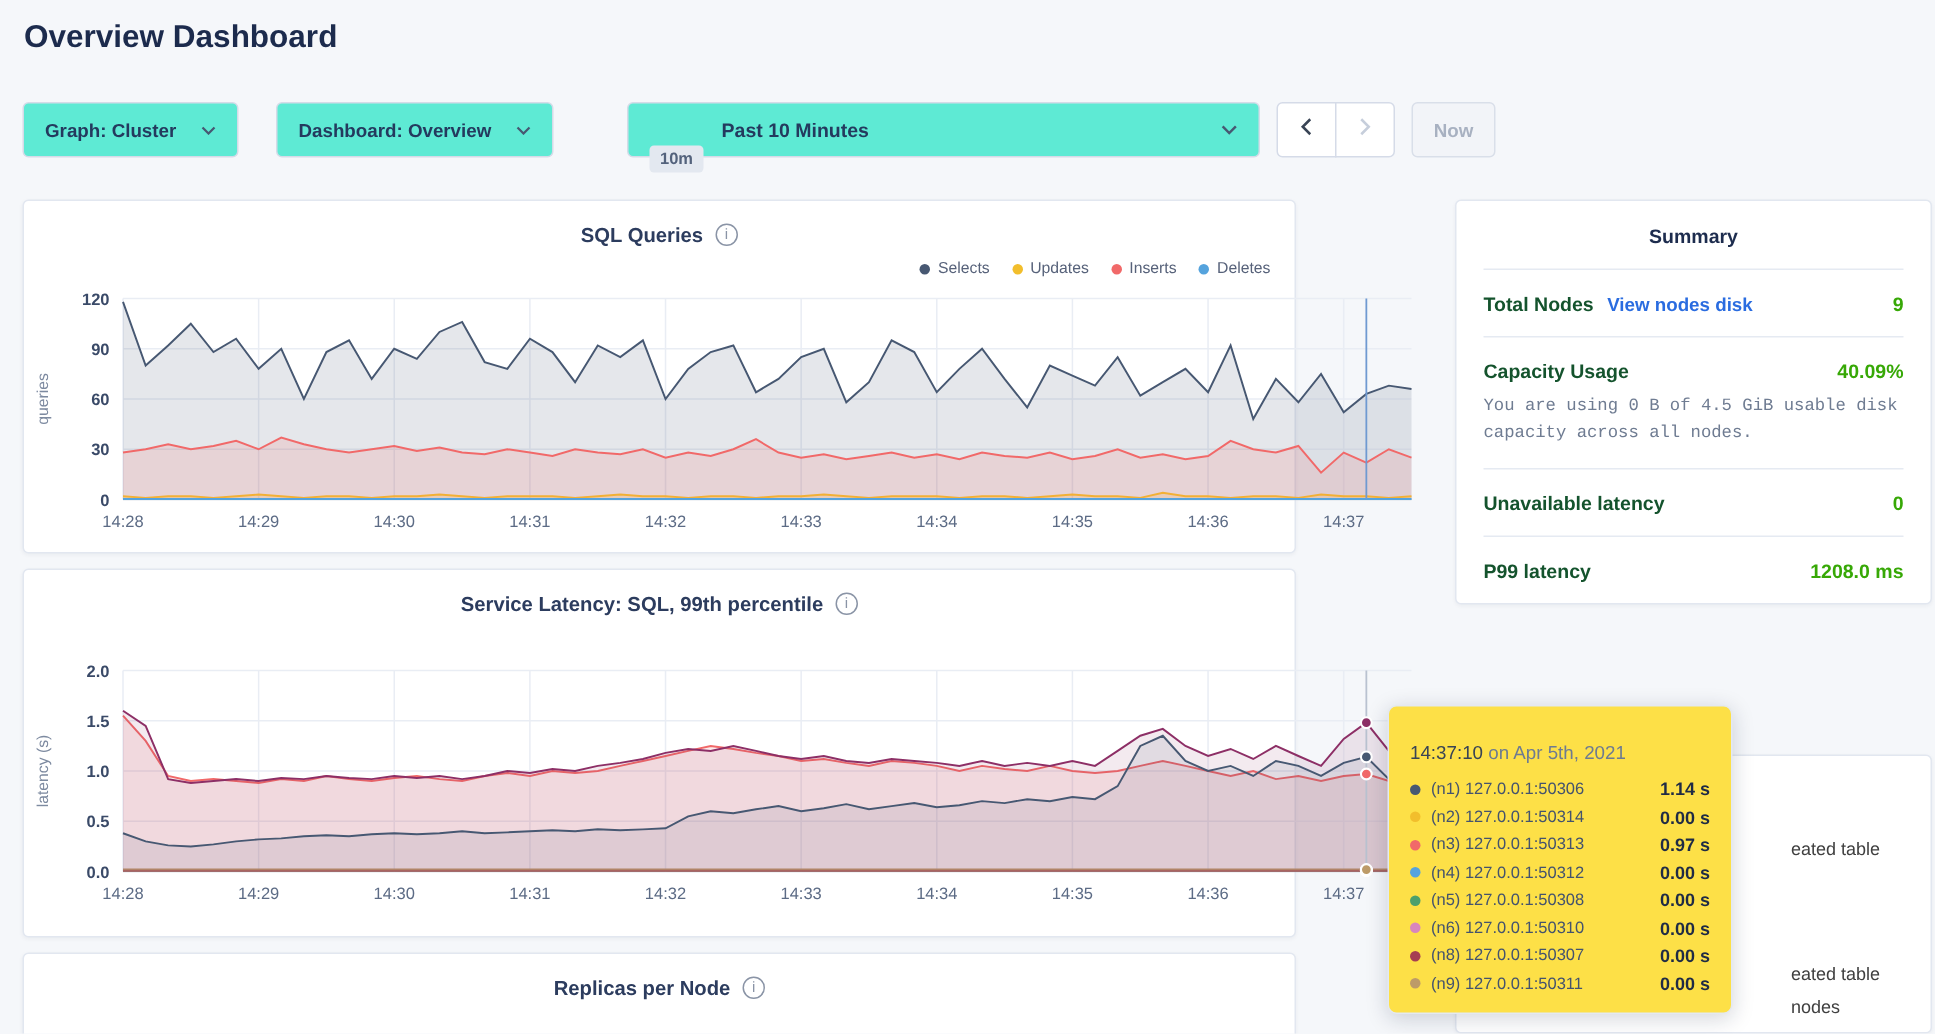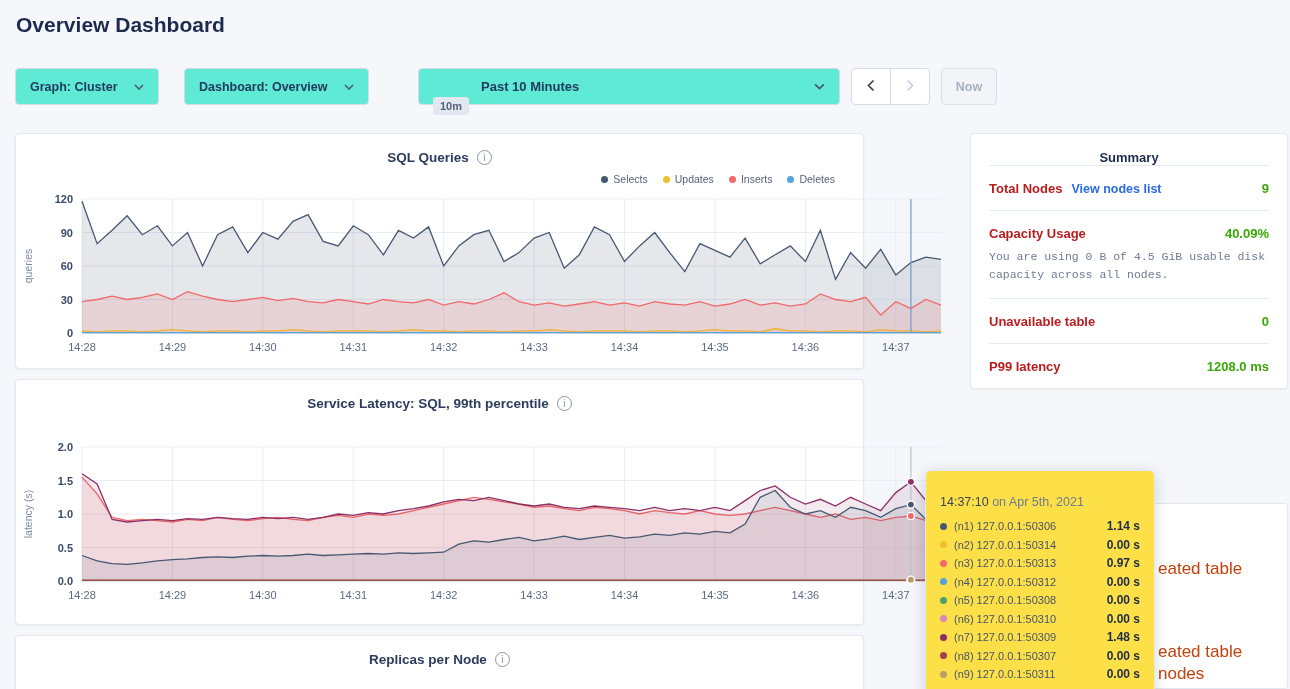--- a/index.html
+++ b/index.html
@@ -48,40 +48,40 @@
   .card-lat { height:246px; margin-top:10px; }
   .card-replicas { height:120px; margin-top:10px; }
   .chart-title-row { text-align:center; padding-top:14px; height:31px; }
   .chart-title { font-size:13.5px; font-weight:700; color:#2c3c5e; vertical-align:middle; }
   .info-icon {
     display:inline-block; width:15px; height:15px; border:1px solid #8a94a6; border-radius:50%;
     color:#8a94a6; font-size:10px; line-height:13px; text-align:center; margin-left:8px;
     vertical-align:middle; font-style:normal; cursor:pointer;
   }
   .info-icon::before { content:"i"; }
-  .legend { display:flex; justify-content:flex-end; padding-right:28px; gap:15px; height:16px; margin-top:6px; align-items:center; }
+  .legend { display:flex; justify-content:flex-end; padding-right:16px; gap:15px; height:16px; margin-top:6px; align-items:center; }
   .legend-item { display:inline-flex; align-items:center; gap:5px; font-size:10.5px; color:#57627a; cursor:pointer; }
   .legend-dot { width:7px; height:7px; border-radius:50%; display:inline-block; }
   .chart-box { margin-top:2px; }
   .chart-box-lat { margin-top:26px; }
 
   
   .sidebar { position:absolute; left:970px; top:133px; width:318px; }
   .summary-card { padding:0 18px; }
-  .summary-title { text-align:center; font-size:13px; font-weight:700; color:#1d2c4e; padding:16px 0 0; border-bottom:1px solid #e5eaf2; }
+  .summary-title { text-align:center; font-size:13px; font-weight:700; color:#1d2c4e; padding:16px 0 14px; border-bottom:1px solid #e5eaf2; }
   .srow { padding:15px 0 14px; border-bottom:1px solid #e5eaf2; }
   .srow:last-child { border-bottom:none; }
   .srow-main { display:flex; align-items:baseline; }
-  .srow-label { font-size:13px; font-weight:700; color:#b91c1c; }
+  .srow-label { font-size:13px; font-weight:700; color:#14532d; }
   .srow-link { font-size:12.5px; font-weight:700; color:#2a6ce0; margin-left:9px; cursor:pointer; }
   .srow-value { margin-left:auto; font-size:13px; font-weight:700; color:#37a806; }
   .srow-sub { font-size:11.5px; color:#6f7c92; line-height:1.55; margin-top:7px; max-width:286px;font-family:Liberation Mono, monospace; }
 
   .events-card { position:absolute; left:970px; top:503px; width:318px; height:186px; }
-  .event-frag { position:absolute; font-size:17px; color:#c2410c; z-index:5; cursor:pointer; }
+  .event-frag { position:absolute; font-size:12px; color:#404040; z-index:5; cursor:pointer;margin-left:36px; }
 
   
   .tooltip {
     position:absolute; left:925px; top:470px; width:230px; z-index:50;
     background:#fde047; border:1px solid #e4e9f1; border-radius:6px;
     box-shadow:0 3px 14px rgba(15,25,55,0.18); padding:24px 14px 10px;
   }
   .tt-title { font-size:12.5px; margin-bottom:8px; }
   .tt-time { color:#394455; }
   .tt-date { color:#6e7b91; }
@@ -276,36 +276,36 @@
 
 </div>
 
 <div class="sidebar">
   <div class="card summary-card">
     <div class="summary-title">Summary</div>
 
     <div class="srow">
       <div class="srow-main">
         <span class="srow-label">Total Nodes</span>
-        <span class="srow-link">View nodes list</span>
+        <span class="srow-link">View nodes disk</span>
         <span class="srow-value">9</span>
       </div>
     </div>
 
     <div class="srow">
       <div class="srow-main">
         <span class="srow-label">Capacity Usage</span>
         <span class="srow-value">40.09%</span>
       </div>
       <div class="srow-sub">You are using 0 B of 4.5 GiB usable disk capacity across all nodes.</div>
     </div>
 
     <div class="srow">
       <div class="srow-main">
-        <span class="srow-label">Unavailable table</span>
+        <span class="srow-label">Unavailable latency</span>
         <span class="srow-value">0</span>
       </div>
     </div>
 
 
     <div class="srow">
       <div class="srow-main">
         <span class="srow-label">P99 latency</span>
         <span class="srow-value">1208.0 ms</span>
       </div>
@@ -348,25 +348,20 @@
         <span class="tt-dot" style="background: rgb(77, 160, 108);"></span>
         <span class="tt-label">(n5) 127.0.0.1:50308</span>
         <span class="tt-val">0.00 s</span>
       </div>
       <div class="tt-row">
         <span class="tt-dot" style="background: rgb(216, 134, 189);"></span>
         <span class="tt-label">(n6) 127.0.0.1:50310</span>
         <span class="tt-val">0.00 s</span>
       </div>
       <div class="tt-row">
-        <span class="tt-dot" style="background: rgb(141, 47, 102);"></span>
-        <span class="tt-label">(n7) 127.0.0.1:50309</span>
-        <span class="tt-val">1.48 s</span>
-      </div>
-      <div class="tt-row">
         <span class="tt-dot" style="background: rgb(166, 62, 82);"></span>
         <span class="tt-label">(n8) 127.0.0.1:50307</span>
         <span class="tt-val">0.00 s</span>
       </div>
       <div class="tt-row">
         <span class="tt-dot" style="background: rgb(189, 155, 104);"></span>
         <span class="tt-label">(n9) 127.0.0.1:50311</span>
         <span class="tt-val">0.00 s</span>
       </div>
     </div>

